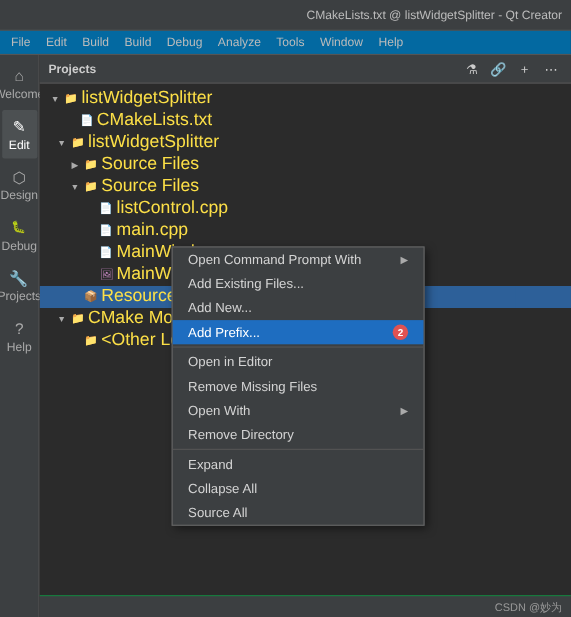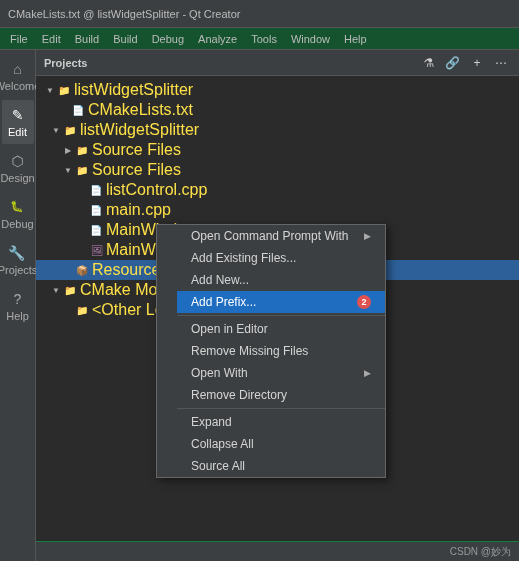--- a/index.html
+++ b/index.html
@@ -19,26 +19,26 @@
       height: 28px;
       display: flex;
       align-items: center;
       padding: 0 8px;
       border-bottom: 1px solid #555;
       font-size: 11px;
       color: #bbb;
     }
     .title-bar-title {
       flex: 1;
-      text-align: left;
+      text-align: right;
     }
 
     
     .menu-bar {
-      background: #14532d;
+      background: #0369a1;
       height: 22px;
       display: flex;
       align-items: center;
       padding: 0 4px;
       border-bottom: 1px solid #555;
       font-size: 11px;
       color: #bbb;
       gap: 2px;
     }
     .menu-item {
@@ -177,21 +177,20 @@
     }
     .context-menu {
       position: absolute;
       top: 148px;
       left: 120px;
       background: #3c3f41;
       border: 1px solid #666;
       min-width: 230px;
       box-shadow: 3px 3px 8px rgba(0,0,0,0.5);
       z-index: 20;
-      padding-left: 20px;
     }
     .context-menu-item {
       display: flex;
       align-items: center;
       justify-content: space-between;
       padding: 4px 14px 4px 14px;
       cursor: pointer;
       font-size: 12px;
       color: #d4d4d4;
       height: 22px;

